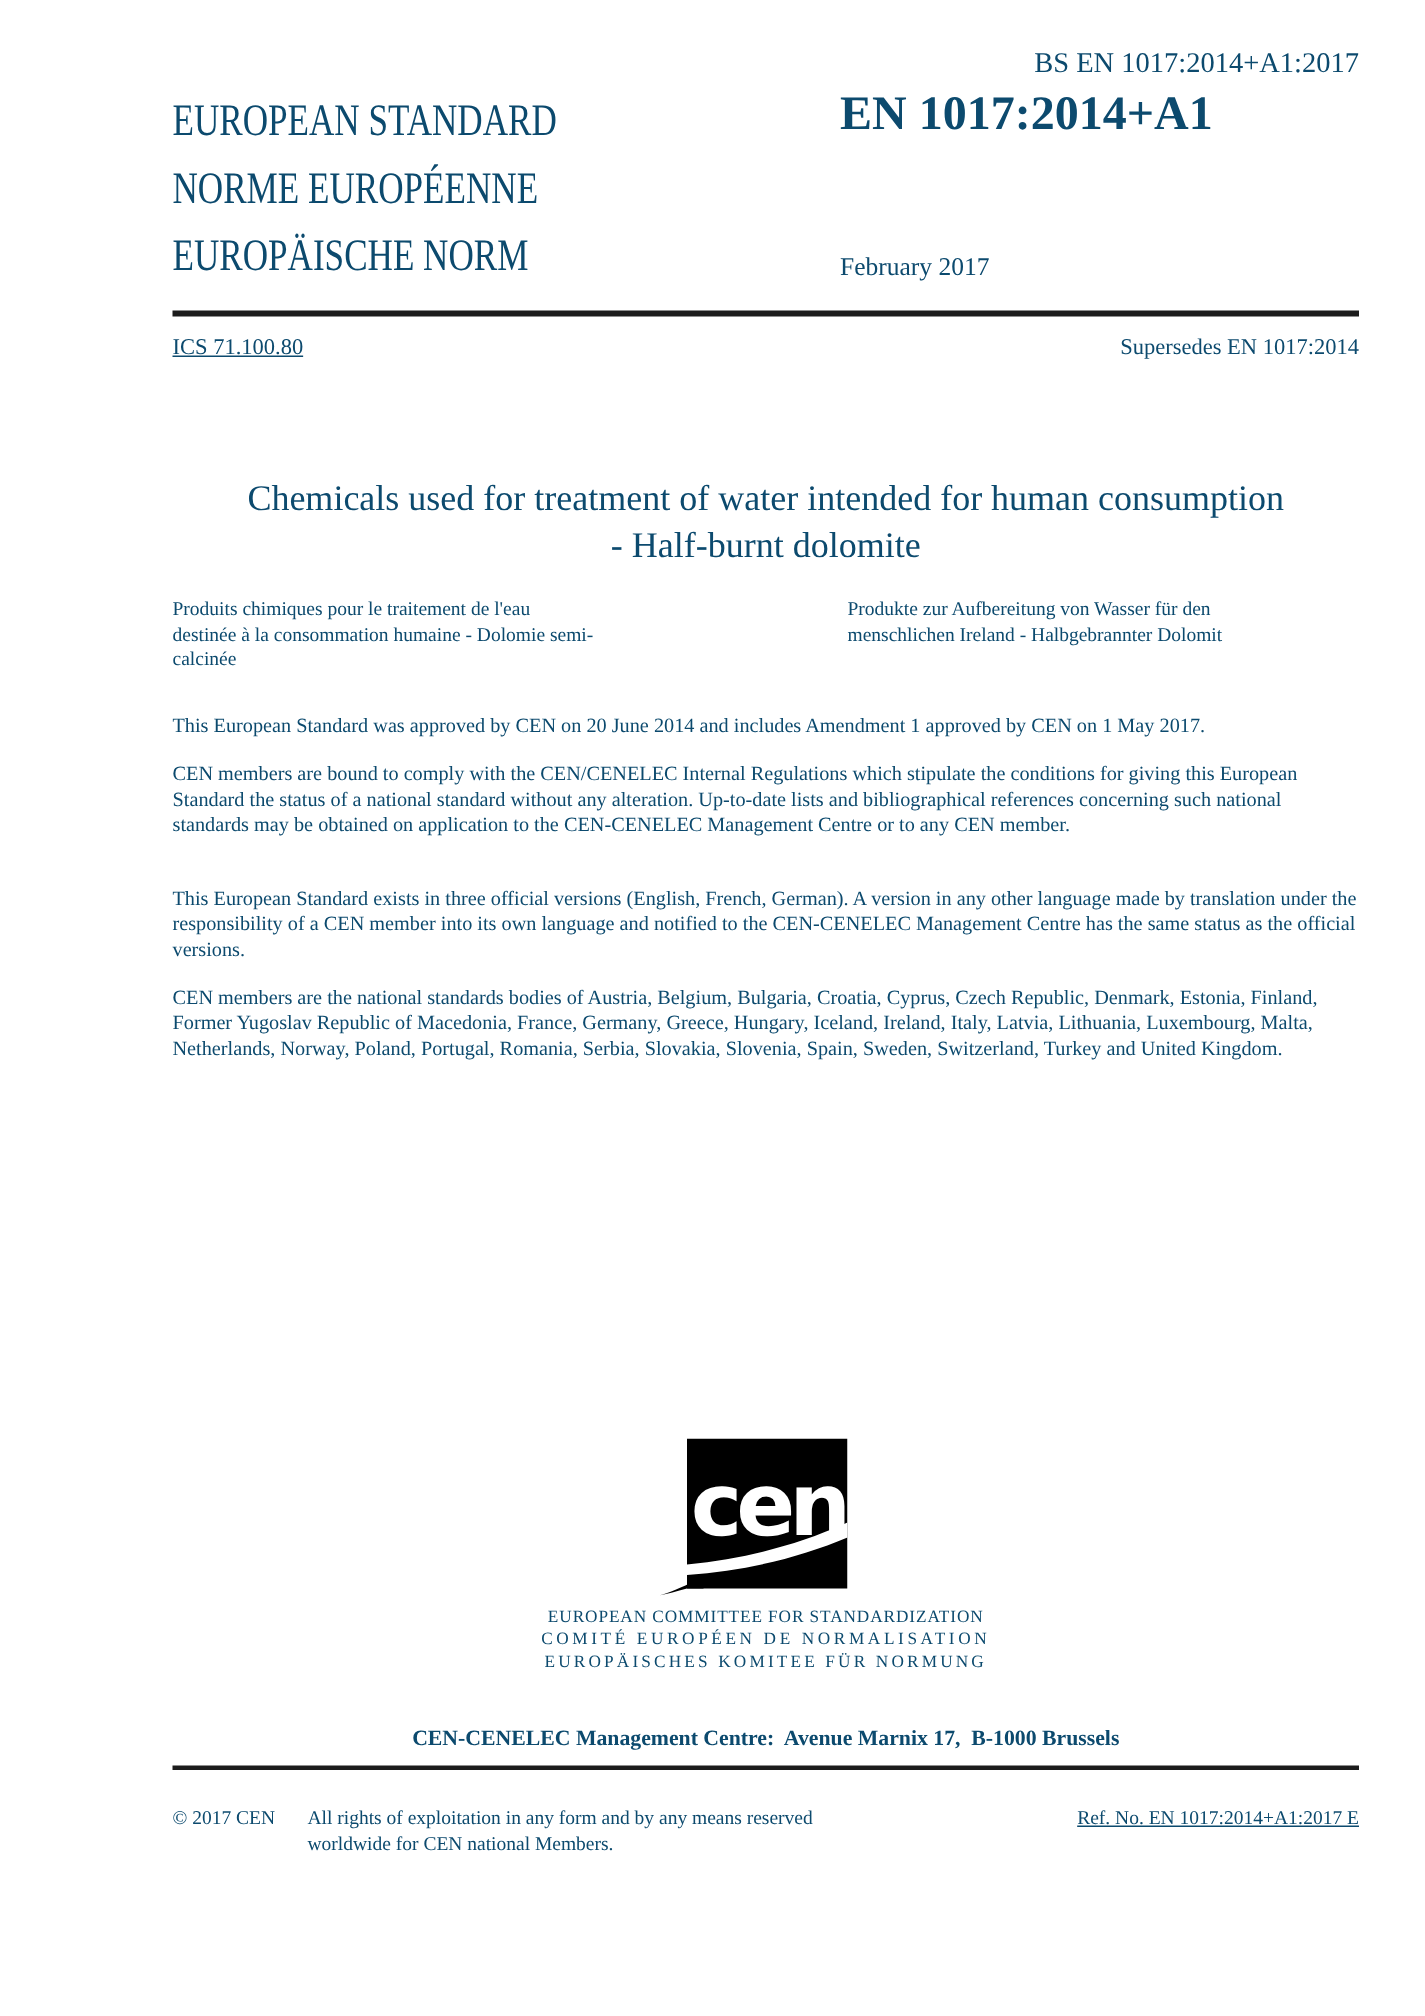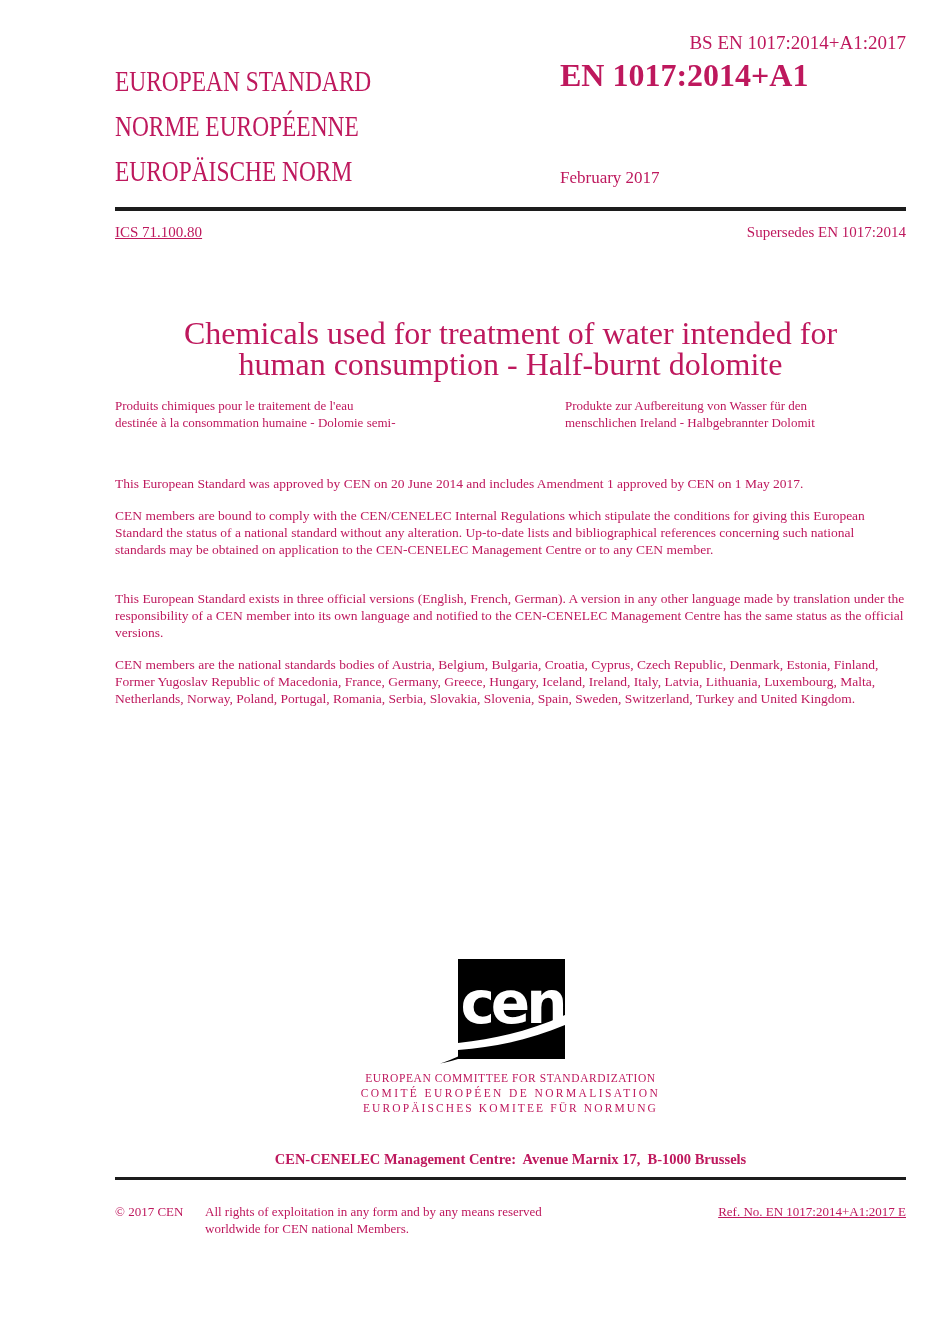--- a/index.html
+++ b/index.html
@@ -3,39 +3,39 @@
 <meta charset="utf-8">
 <style>
   html,body{margin:0;padding:0;background:#e8e8e8;}
   .page{
     position:relative;
     width:950px;height:1344px;
     margin:0 auto;
     background:#ffffff;
     overflow:hidden;
     font-family:"Liberation Serif","DejaVu Serif",serif;
-    color:#be185d;
+    color:#0c4a6e;
   }
   .abs{position:absolute;}
   .bs-ref{top:32px;right:44px;font-size:19px;}
   .std-label{left:115px;font-size:30px;line-height:1;letter-spacing:0px;
     transform:scaleX(0.78);transform-origin:left center;white-space:nowrap;}
   .std-label.l1{top:66px;}
   .std-label.l2{top:111px;}
   .std-label.l3{top:156px;}
   .std-number{left:560px;top:58px;font-size:32px;font-weight:bold;line-height:34px;}
   .date{left:560px;top:168px;font-size:17px;}
   .rule{left:115px;width:791px;background:#1c1c1c;}
   .rule1{top:207px;height:4px;}
   .rule2{top:1177px;height:3px;}
   .ics{left:115px;top:224px;font-size:15px;text-decoration:underline;}
   .supersedes{right:44px;top:224px;font-size:15px;}
   .center-band{left:115px;width:791px;text-align:center;}
   .version{top:285px;font-size:15.5px;}
-  .title-en{top:318px;font-size:32px;line-height:31px;}
+  .title-en{top:318px;font-size:24px;line-height:31px;}
   .title-en .inner{max-width:700px;margin:0 auto;}
   .sub{font-size:13px;line-height:16.5px;}
   .sub-fr{left:115px;width:345px;top:398px;}
   .sub-de{left:565px;width:340px;top:398px;}
   .body-par{left:115px;width:793px;font-size:13.5px;line-height:17px;text-align:left;}
   .par-approval{top:475px;}
   .par-regulations{top:507px;}
   .par-versions{top:590px;}
   .par-members{top:656px;}
   .logo-svg{left:439px;top:959px;}
@@ -68,20 +68,21 @@
   <div class="abs supersedes">Supersedes EN 1017:2014</div>
 
 
   <div class="abs center-band title-en">
     <div class="inner">Chemicals used for treatment of water intended for human consumption - Half-burnt dolomite</div>
   </div>
 
   <div class="abs sub sub-fr">
     <div>Produits chimiques pour le traitement de l'eau</div>
     <div>destinée à la consommation humaine - Dolomie semi-</div>
+    <div>calcinée</div>
   </div>
 
   <div class="abs sub sub-de">
     <div>Produkte zur Aufbereitung von Wasser für den</div>
     <div>menschlichen Ireland - Halbgebrannter Dolomit</div>
   </div>
 
   <div class="abs body-par par-approval">This European Standard was approved by CEN on 20 June 2014 and includes Amendment 1 approved by CEN on 1 May 2017.</div>
   <div class="abs body-par par-regulations">CEN members are bound to comply with the CEN/CENELEC Internal Regulations which stipulate the conditions for giving this European Standard the status of a national standard without any alteration. Up-to-date lists and bibliographical references concerning such national standards may be obtained on application to the CEN-CENELEC Management Centre or to any CEN member.</div>
   <div class="abs body-par par-versions">This European Standard exists in three official versions (English, French, German). A version in any other language made by translation under the responsibility of a CEN member into its own language and notified to the CEN-CENELEC Management Centre has the same status as the official versions.</div>

